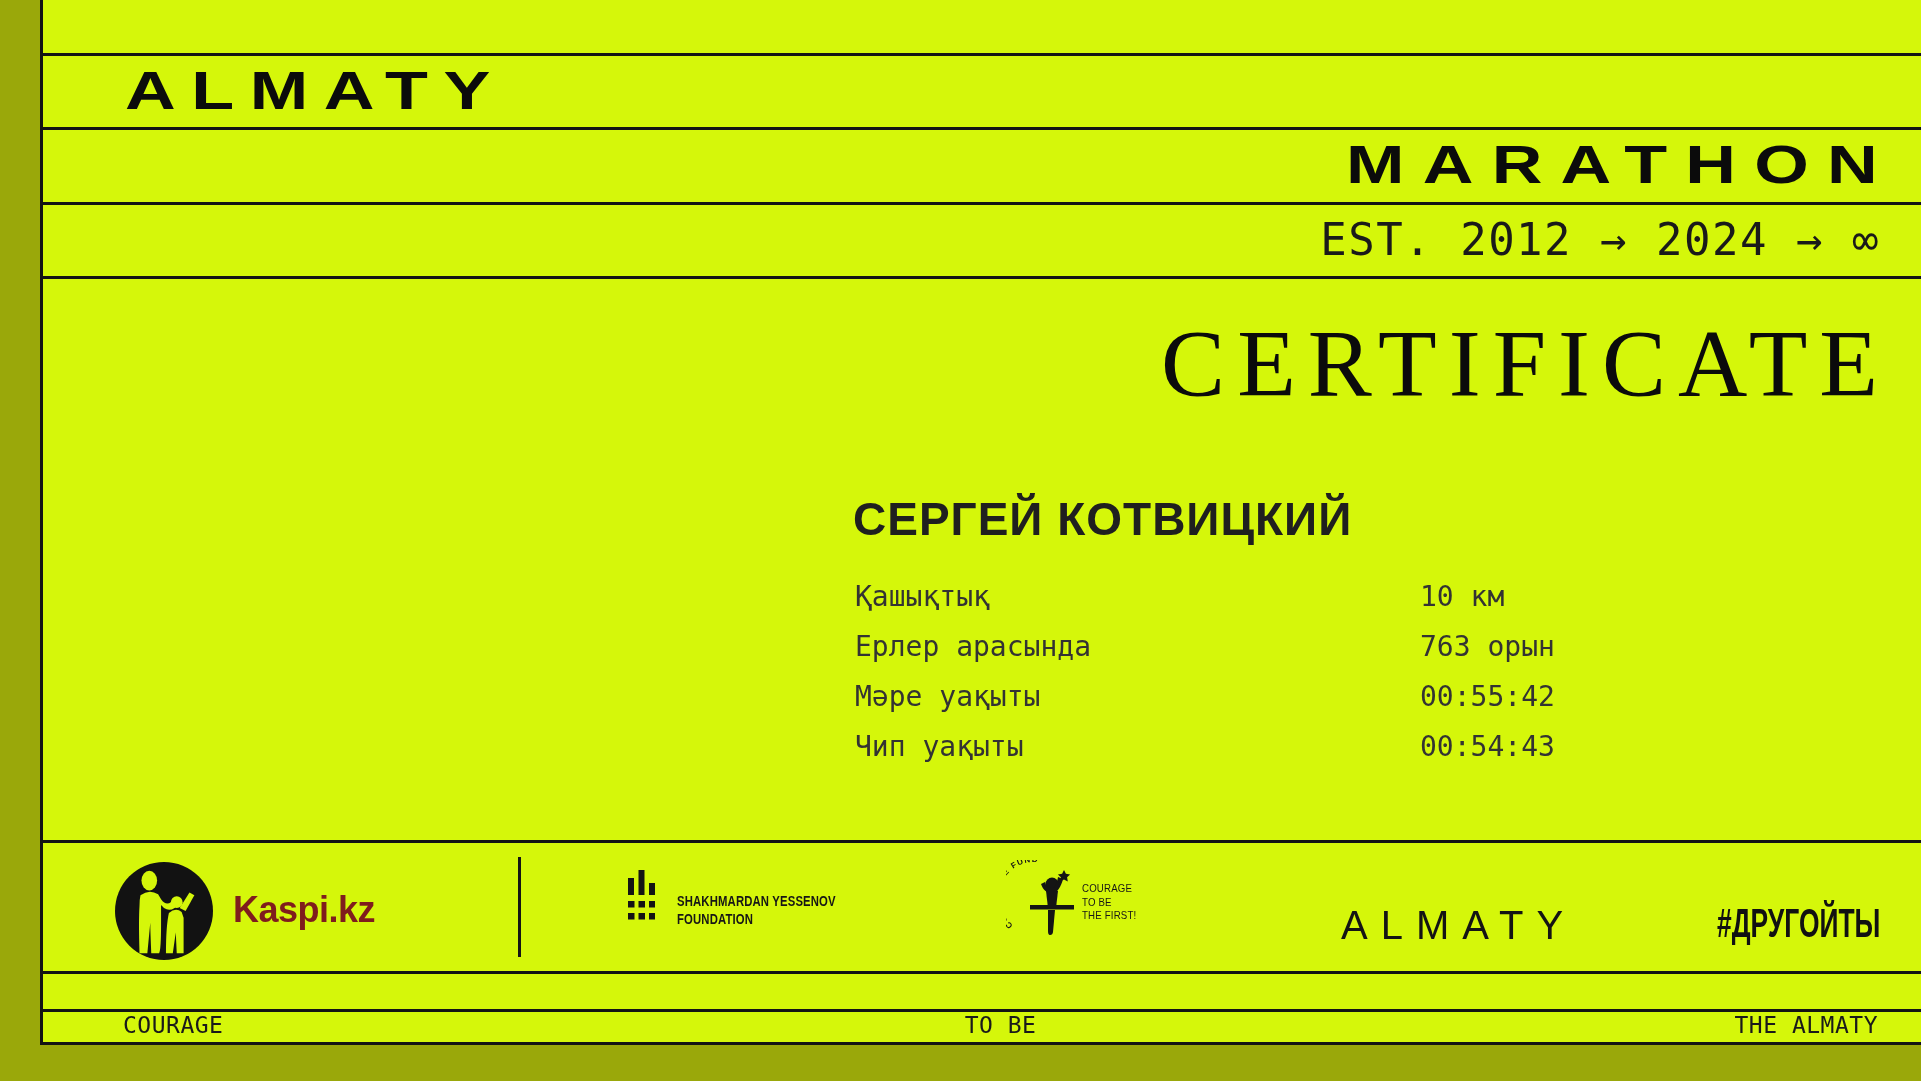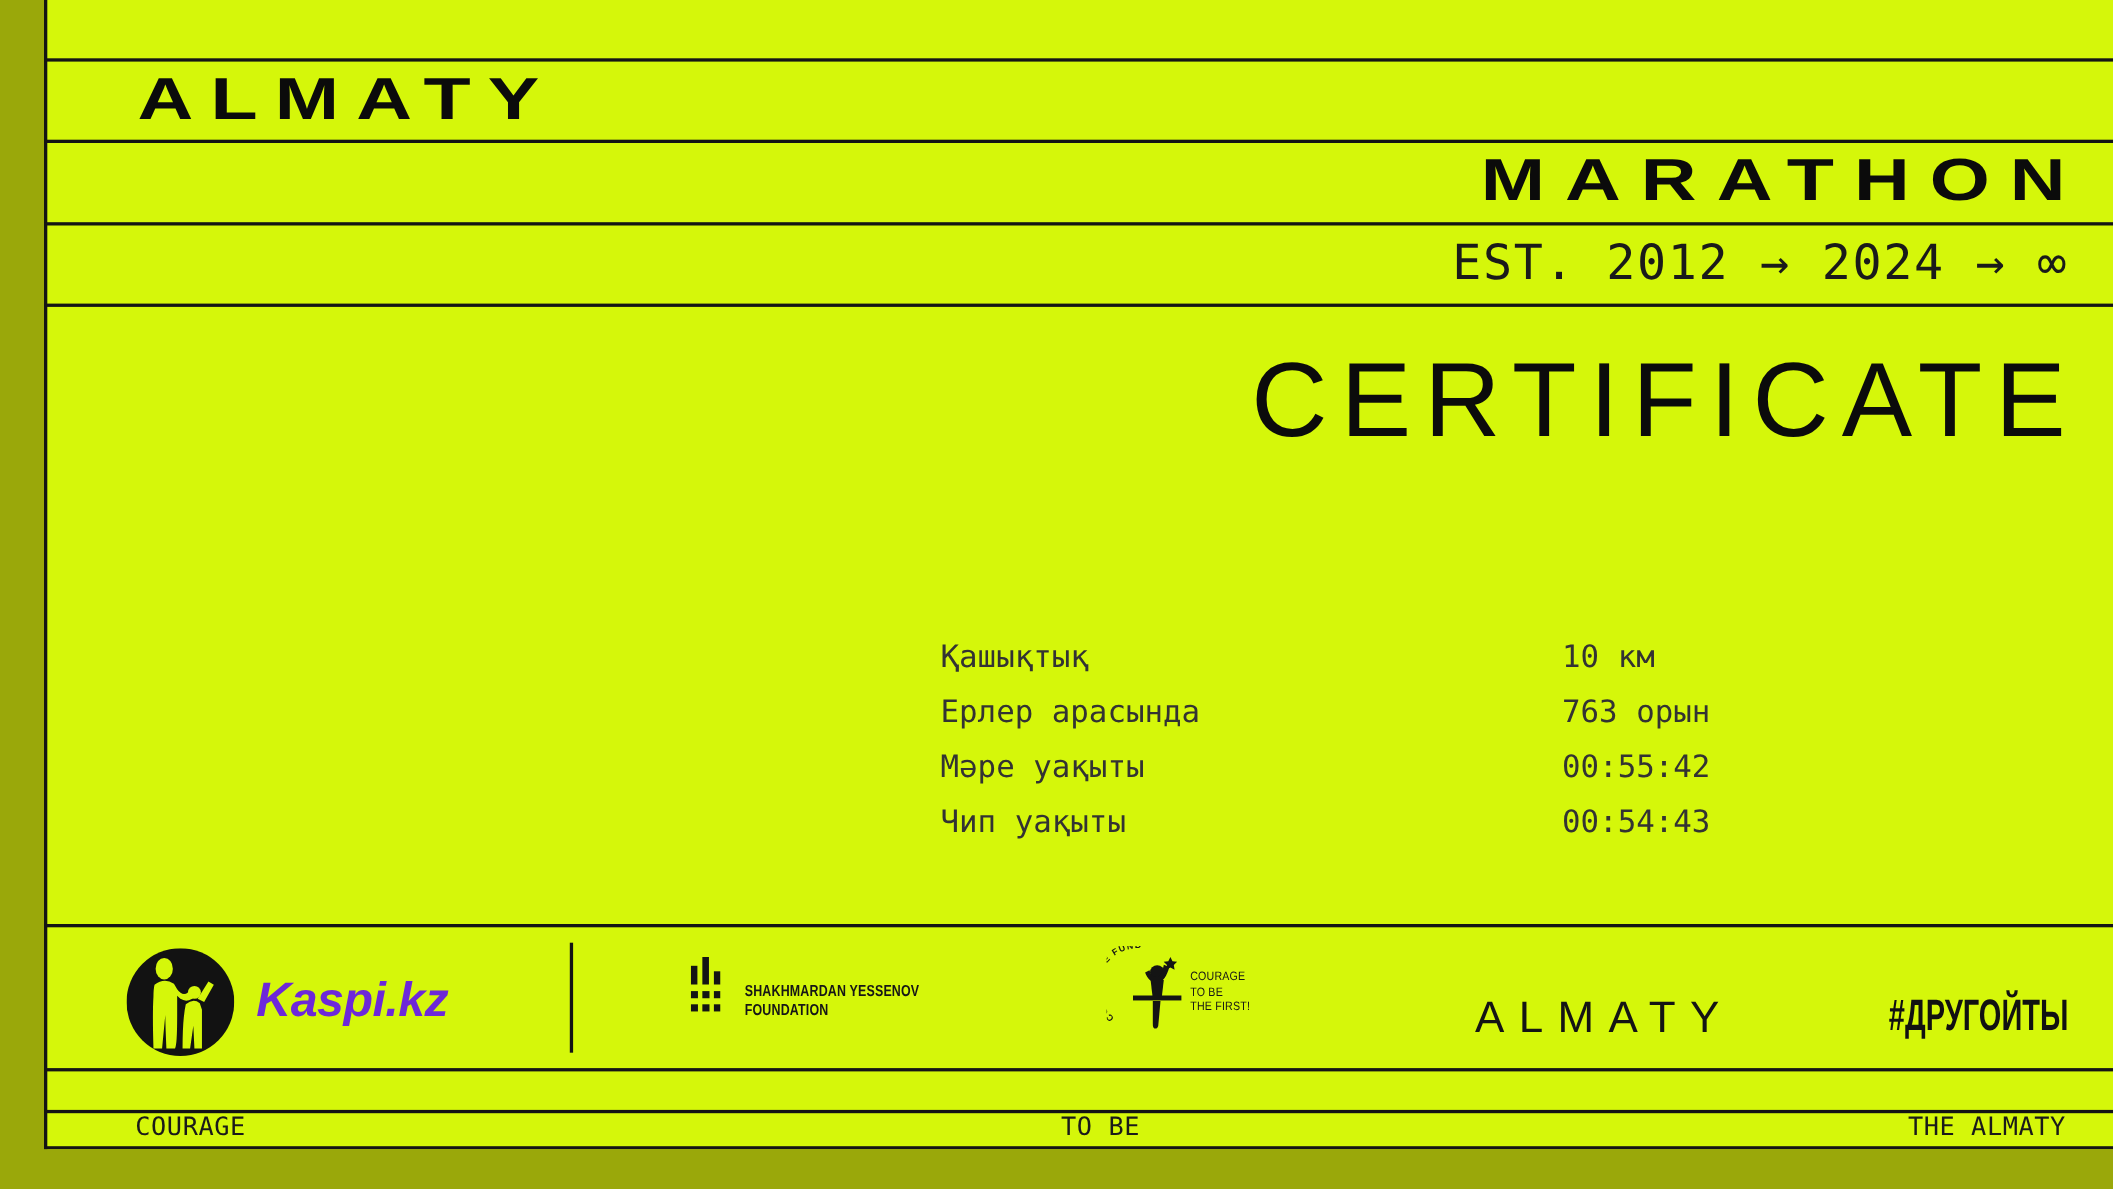--- a/index.html
+++ b/index.html
@@ -33,38 +33,38 @@
 
   .est{
     right:81px;top:224px;
     font-family:"DejaVu Sans Mono", monospace;
     font-size:44px;line-height:32px;letter-spacing:1.5px;
     color:#1a1a1a;
   }
   .cert-title{
     right:71px;top:316px;
     font-size:96px;line-height:96px;font-weight:400;
-    letter-spacing:12px;color:var(--heading);
+    letter-spacing:12px;color:var(--heading);font-family:Liberation Serif, serif;
   }
   .recipient{
     left:813px;top:494px;
     font-size:46px;line-height:50px;font-weight:bold;letter-spacing:1px;
     color:var(--name);
   }
   .results{
     left:815px;top:572px;width:840px;
     font-family:"DejaVu Sans Mono", monospace;
     font-size:28px;color:var(--body);
   }
   .result-row{position:relative;height:50px;line-height:50px;}
   .result-value{position:absolute;left:565px;top:0;}
 
   
   .kaspi-circle{left:75px;top:862px;width:98px;height:98px;}
-  .kaspi-text{left:193px;top:884px;font-size:44px;line-height:52px;font-weight:bold;letter-spacing:-0.5px;color:#6d28d9;font-style:italic;}
+  .kaspi-text{left:193px;top:884px;font-size:36px;line-height:52px;font-weight:bold;letter-spacing:-0.5px;color:#7f1d1d;}
   .sponsor-divider{position:absolute;left:478px;top:857px;height:100px;width:3px;background:var(--line);}
   .yessenov-icon{left:588px;top:870px;width:27px;height:53px;}
   .yessenov-text{
     left:637px;top:892px;
     font-size:14.5px;line-height:18px;font-weight:bold;letter-spacing:0.2px;
     transform:scaleX(0.78);transform-origin:left center;color:#161616;
   }
   .fund-logo{left:966px;top:860px;width:74px;height:82px;}
   .fund-tagline{
     left:1042px;top:882px;
@@ -101,20 +101,21 @@
   <div class="hline" style="top:971px;"></div>
   <div class="hline" style="top:1009px;"></div>
   <div class="hline" style="top:1042px;"></div>
   <div class="hline" style="top:1052px;"></div>
 
   <div class="abs brand brand-left">ALMATY</div>
   <div class="abs brand brand-right">MARATHON</div>
   <div class="abs est">EST. 2012 → 2024 → ∞</div>
 
   <div class="abs cert-title">CERTIFICATE</div>
+  <div class="abs recipient">СЕРГЕЙ КОТВИЦКИЙ</div>
 
   <div class="abs results">
     <div class="result-row">
       <span class="result-label">Қашықтық</span>
       <span class="result-value">10 км</span>
     </div>
     <div class="result-row">
       <span class="result-label">Ерлер арасында</span>
       <span class="result-value">763 орын</span>
     </div>

